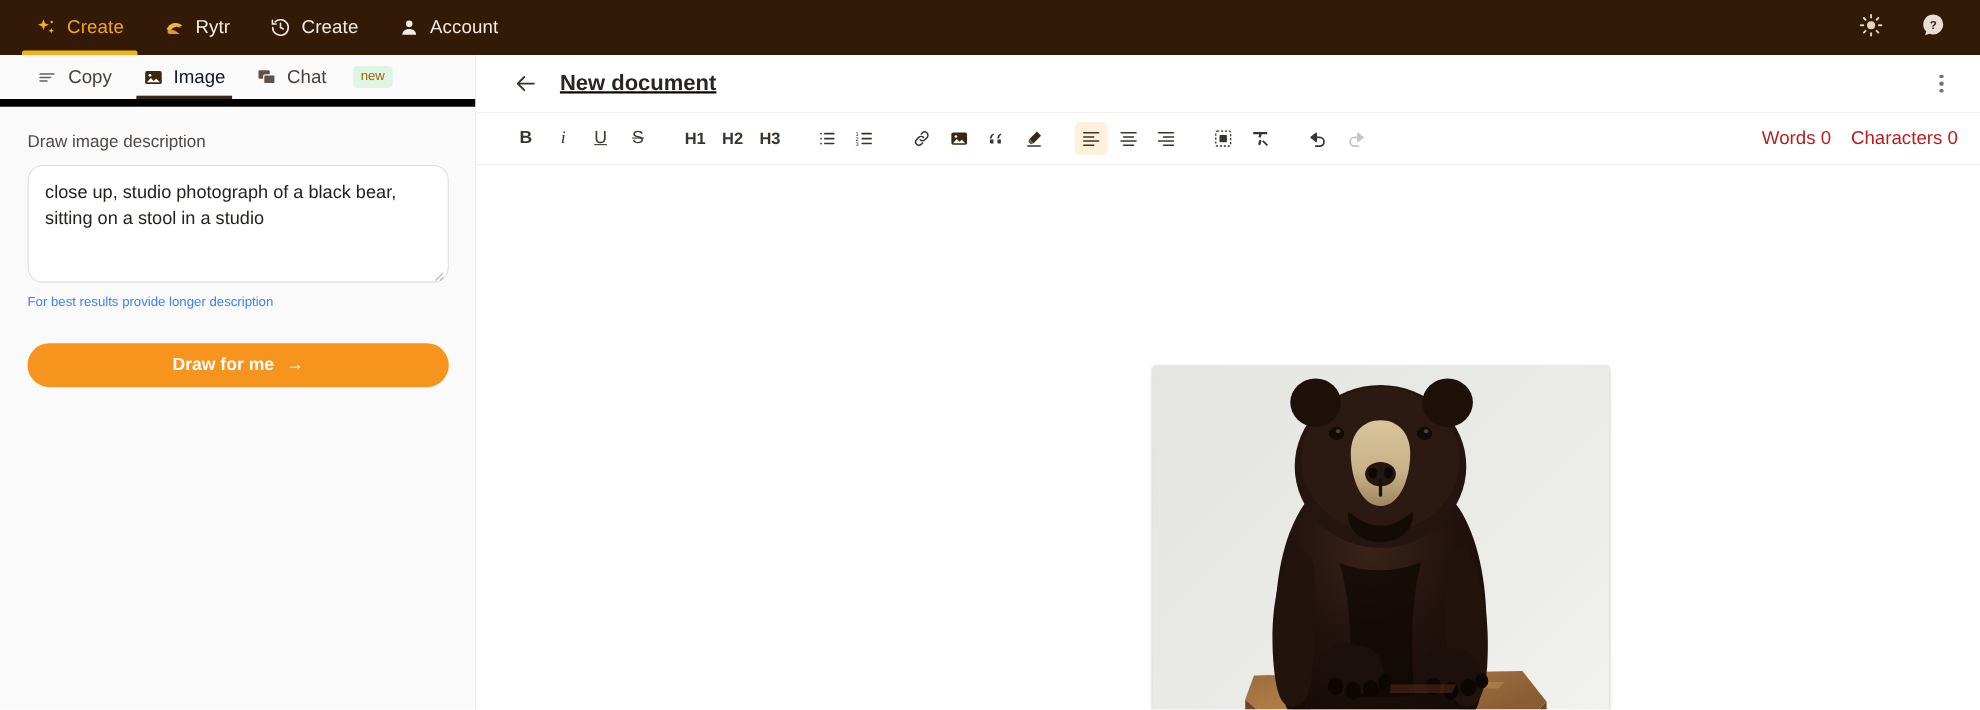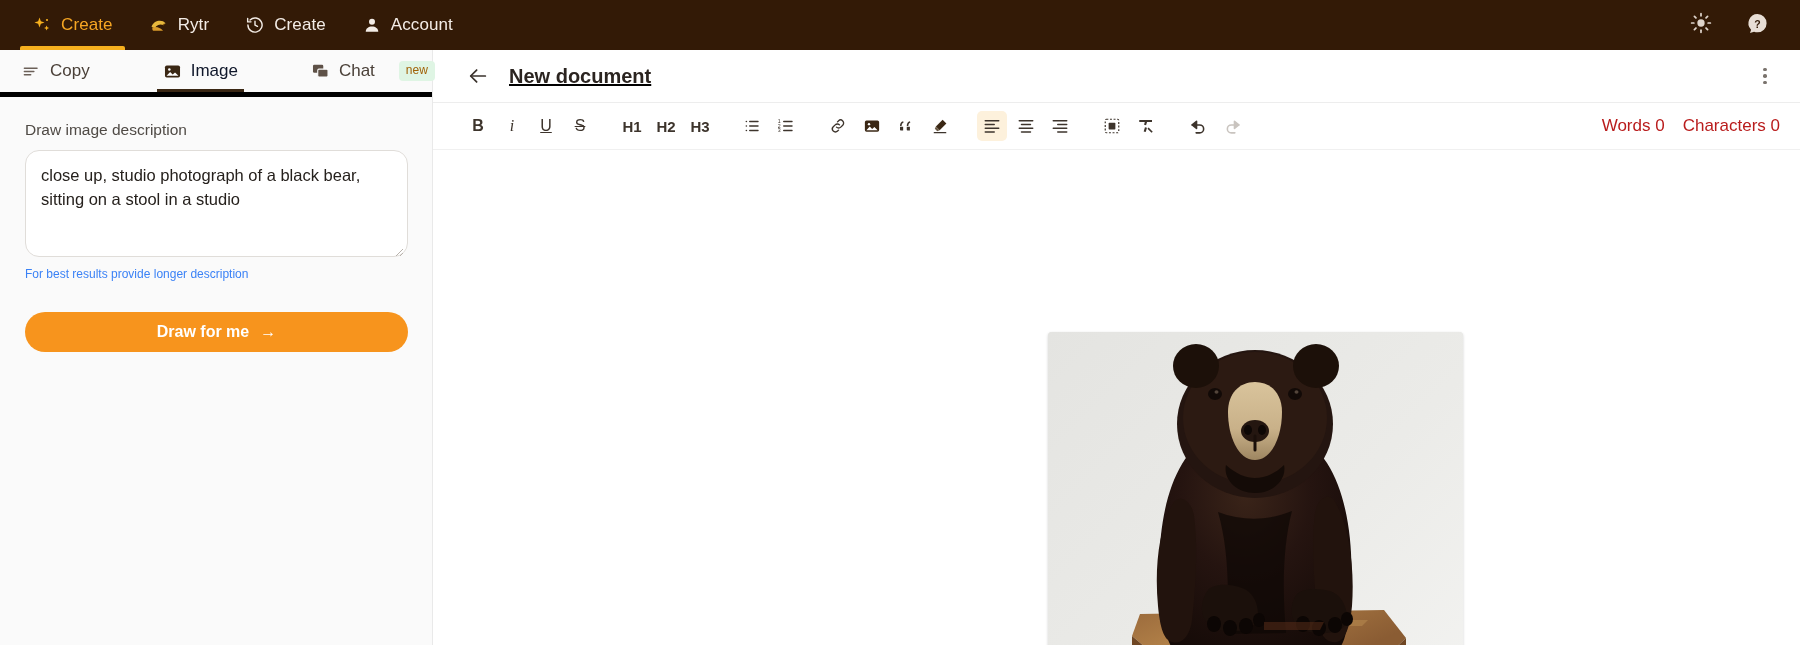--- a/index.html
+++ b/index.html
@@ -46,24 +46,23 @@
   
   .sidebar {
     width: 433px; min-width: 433px;
     background: #fafafa;
     border-right: 1px solid #e9e9e9;
     display: flex; flex-direction: column;
   }
   .side-tabs {
     height: 47px; min-height: 47px;
     display: flex; align-items: stretch;
-    padding-left: 8px;
-    border-bottom: 5px solid #000000;
+    padding-left: 20px;
+    border-bottom: 7px solid #000000;
     background: #fafafa;
-    gap: 45px;
   }
   .side-tab {
     display: flex; align-items: center; gap: 9px;
     padding: 0 14px;
     font-size: 17px; color: #4a4038;
     cursor: pointer; position: relative;
     white-space: nowrap;
   }
   .side-tab.active { color: #0f172a; font-weight: 400; }
   .side-tab.active::after {

